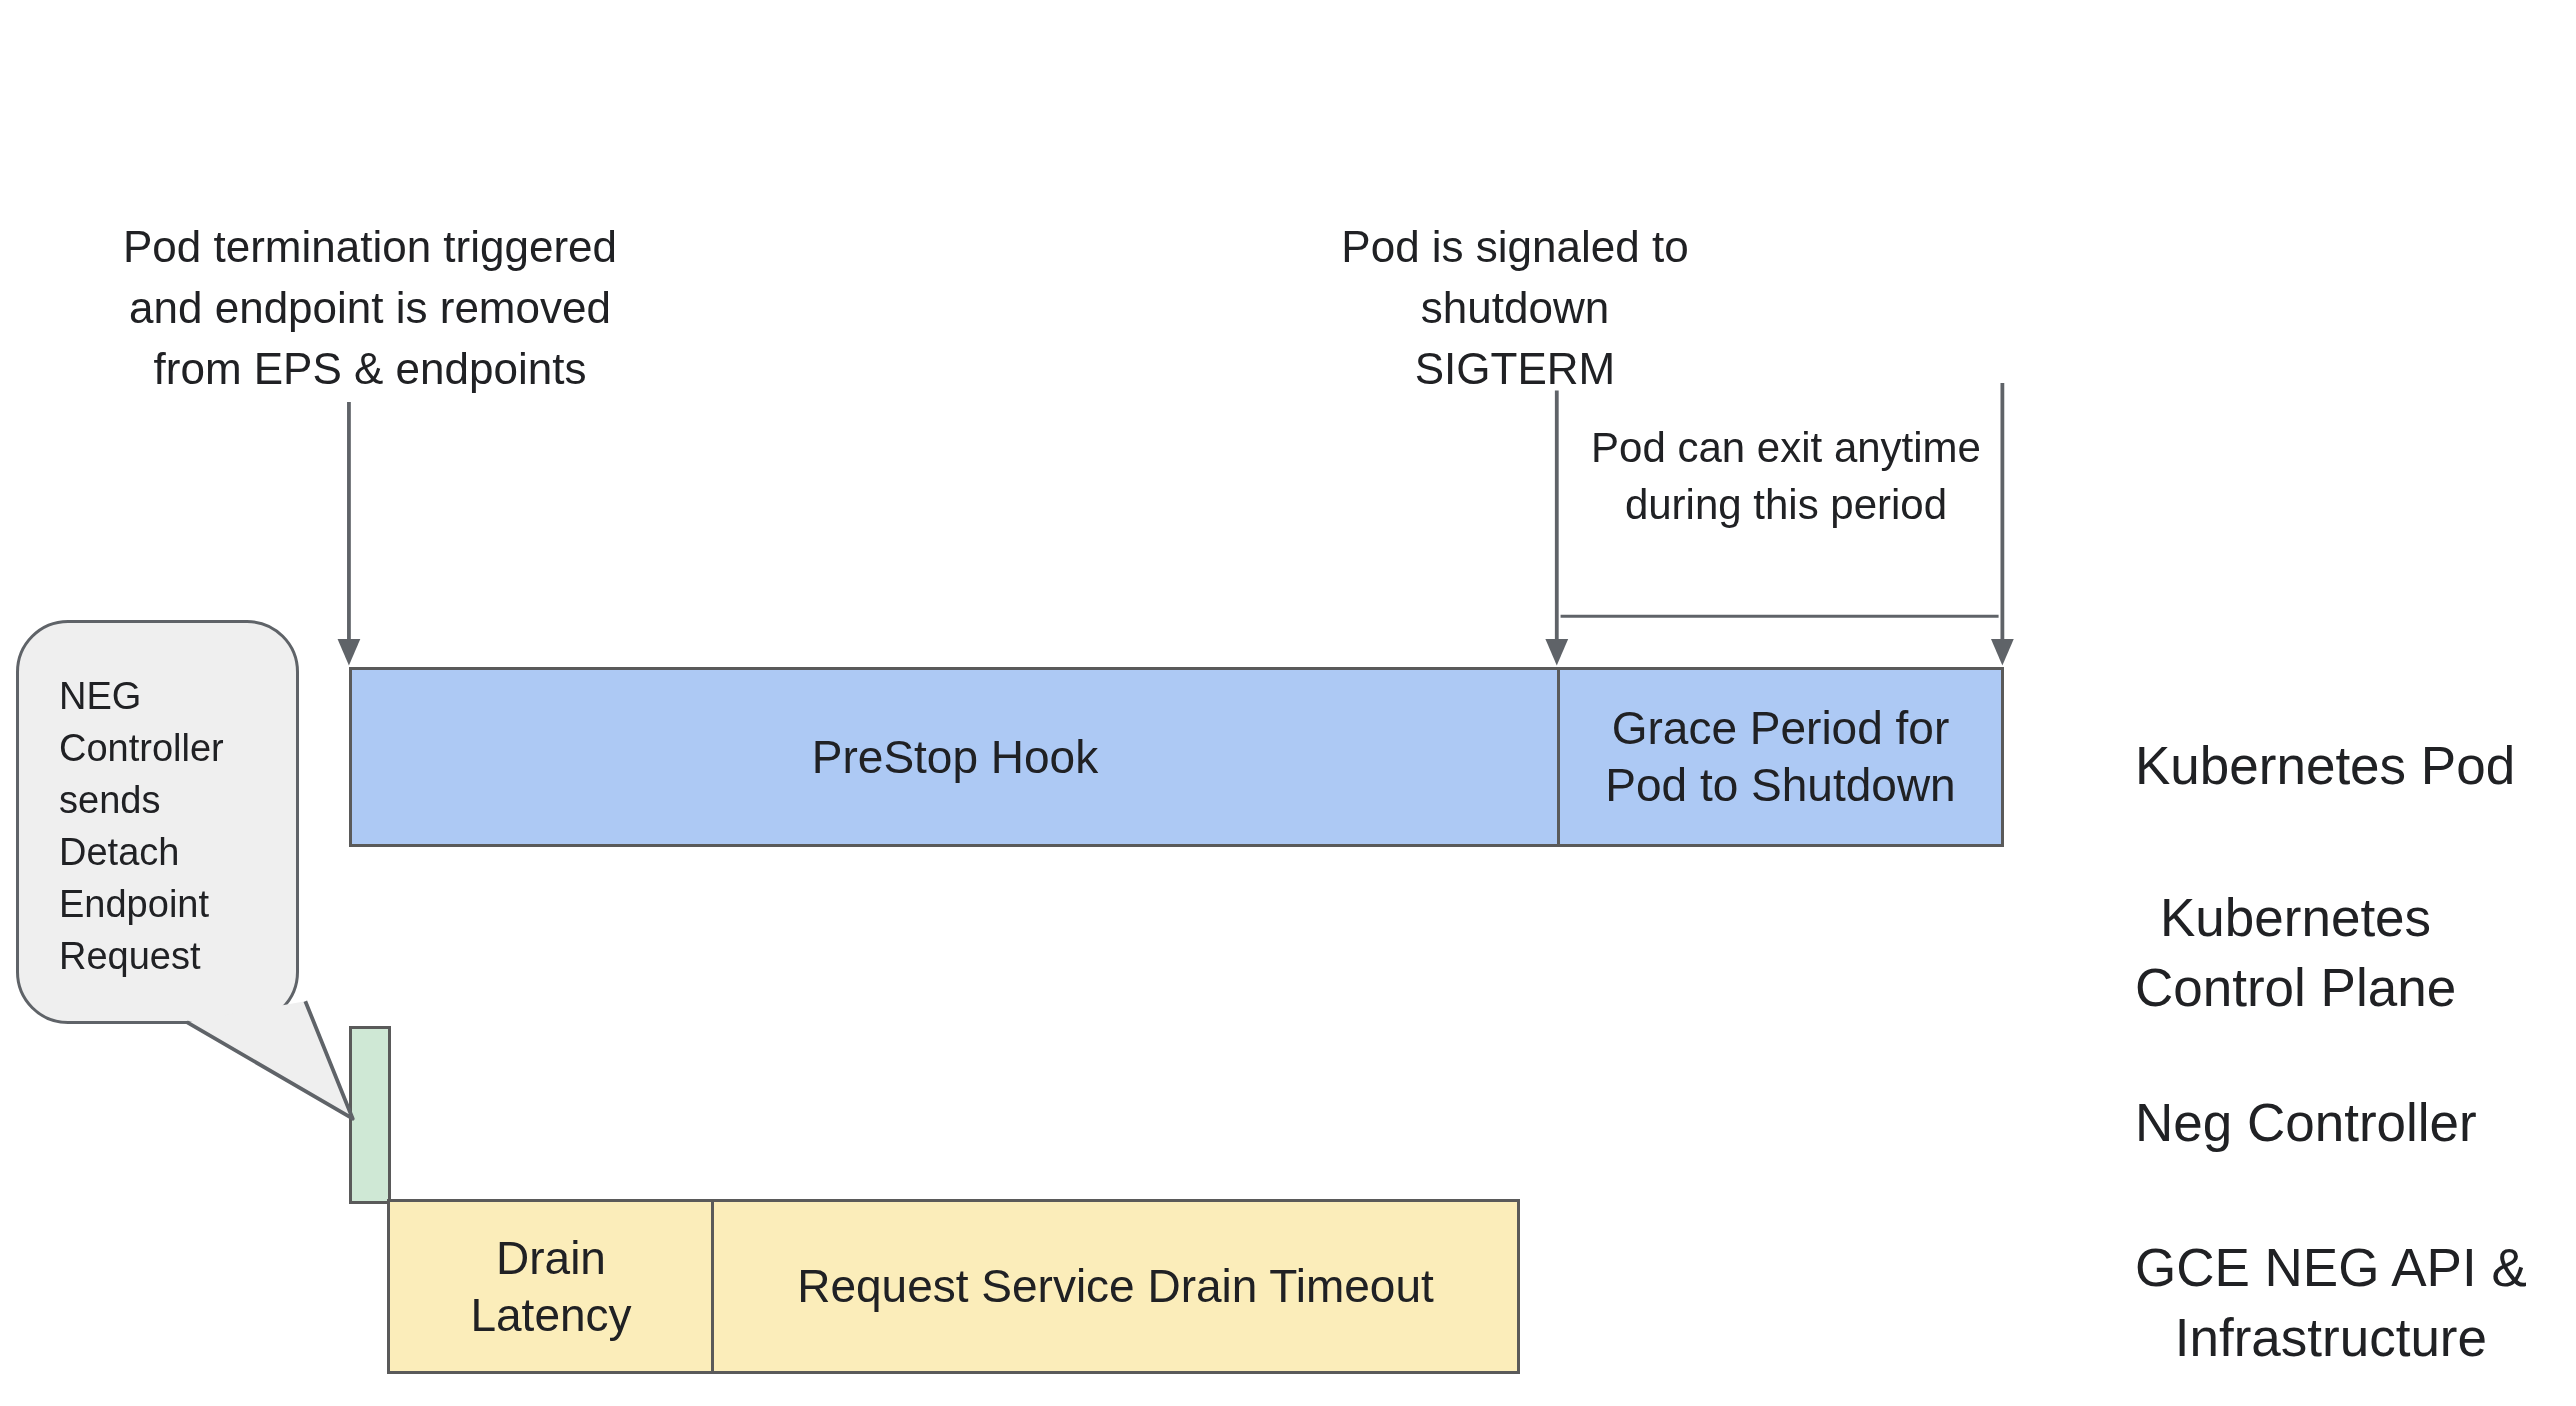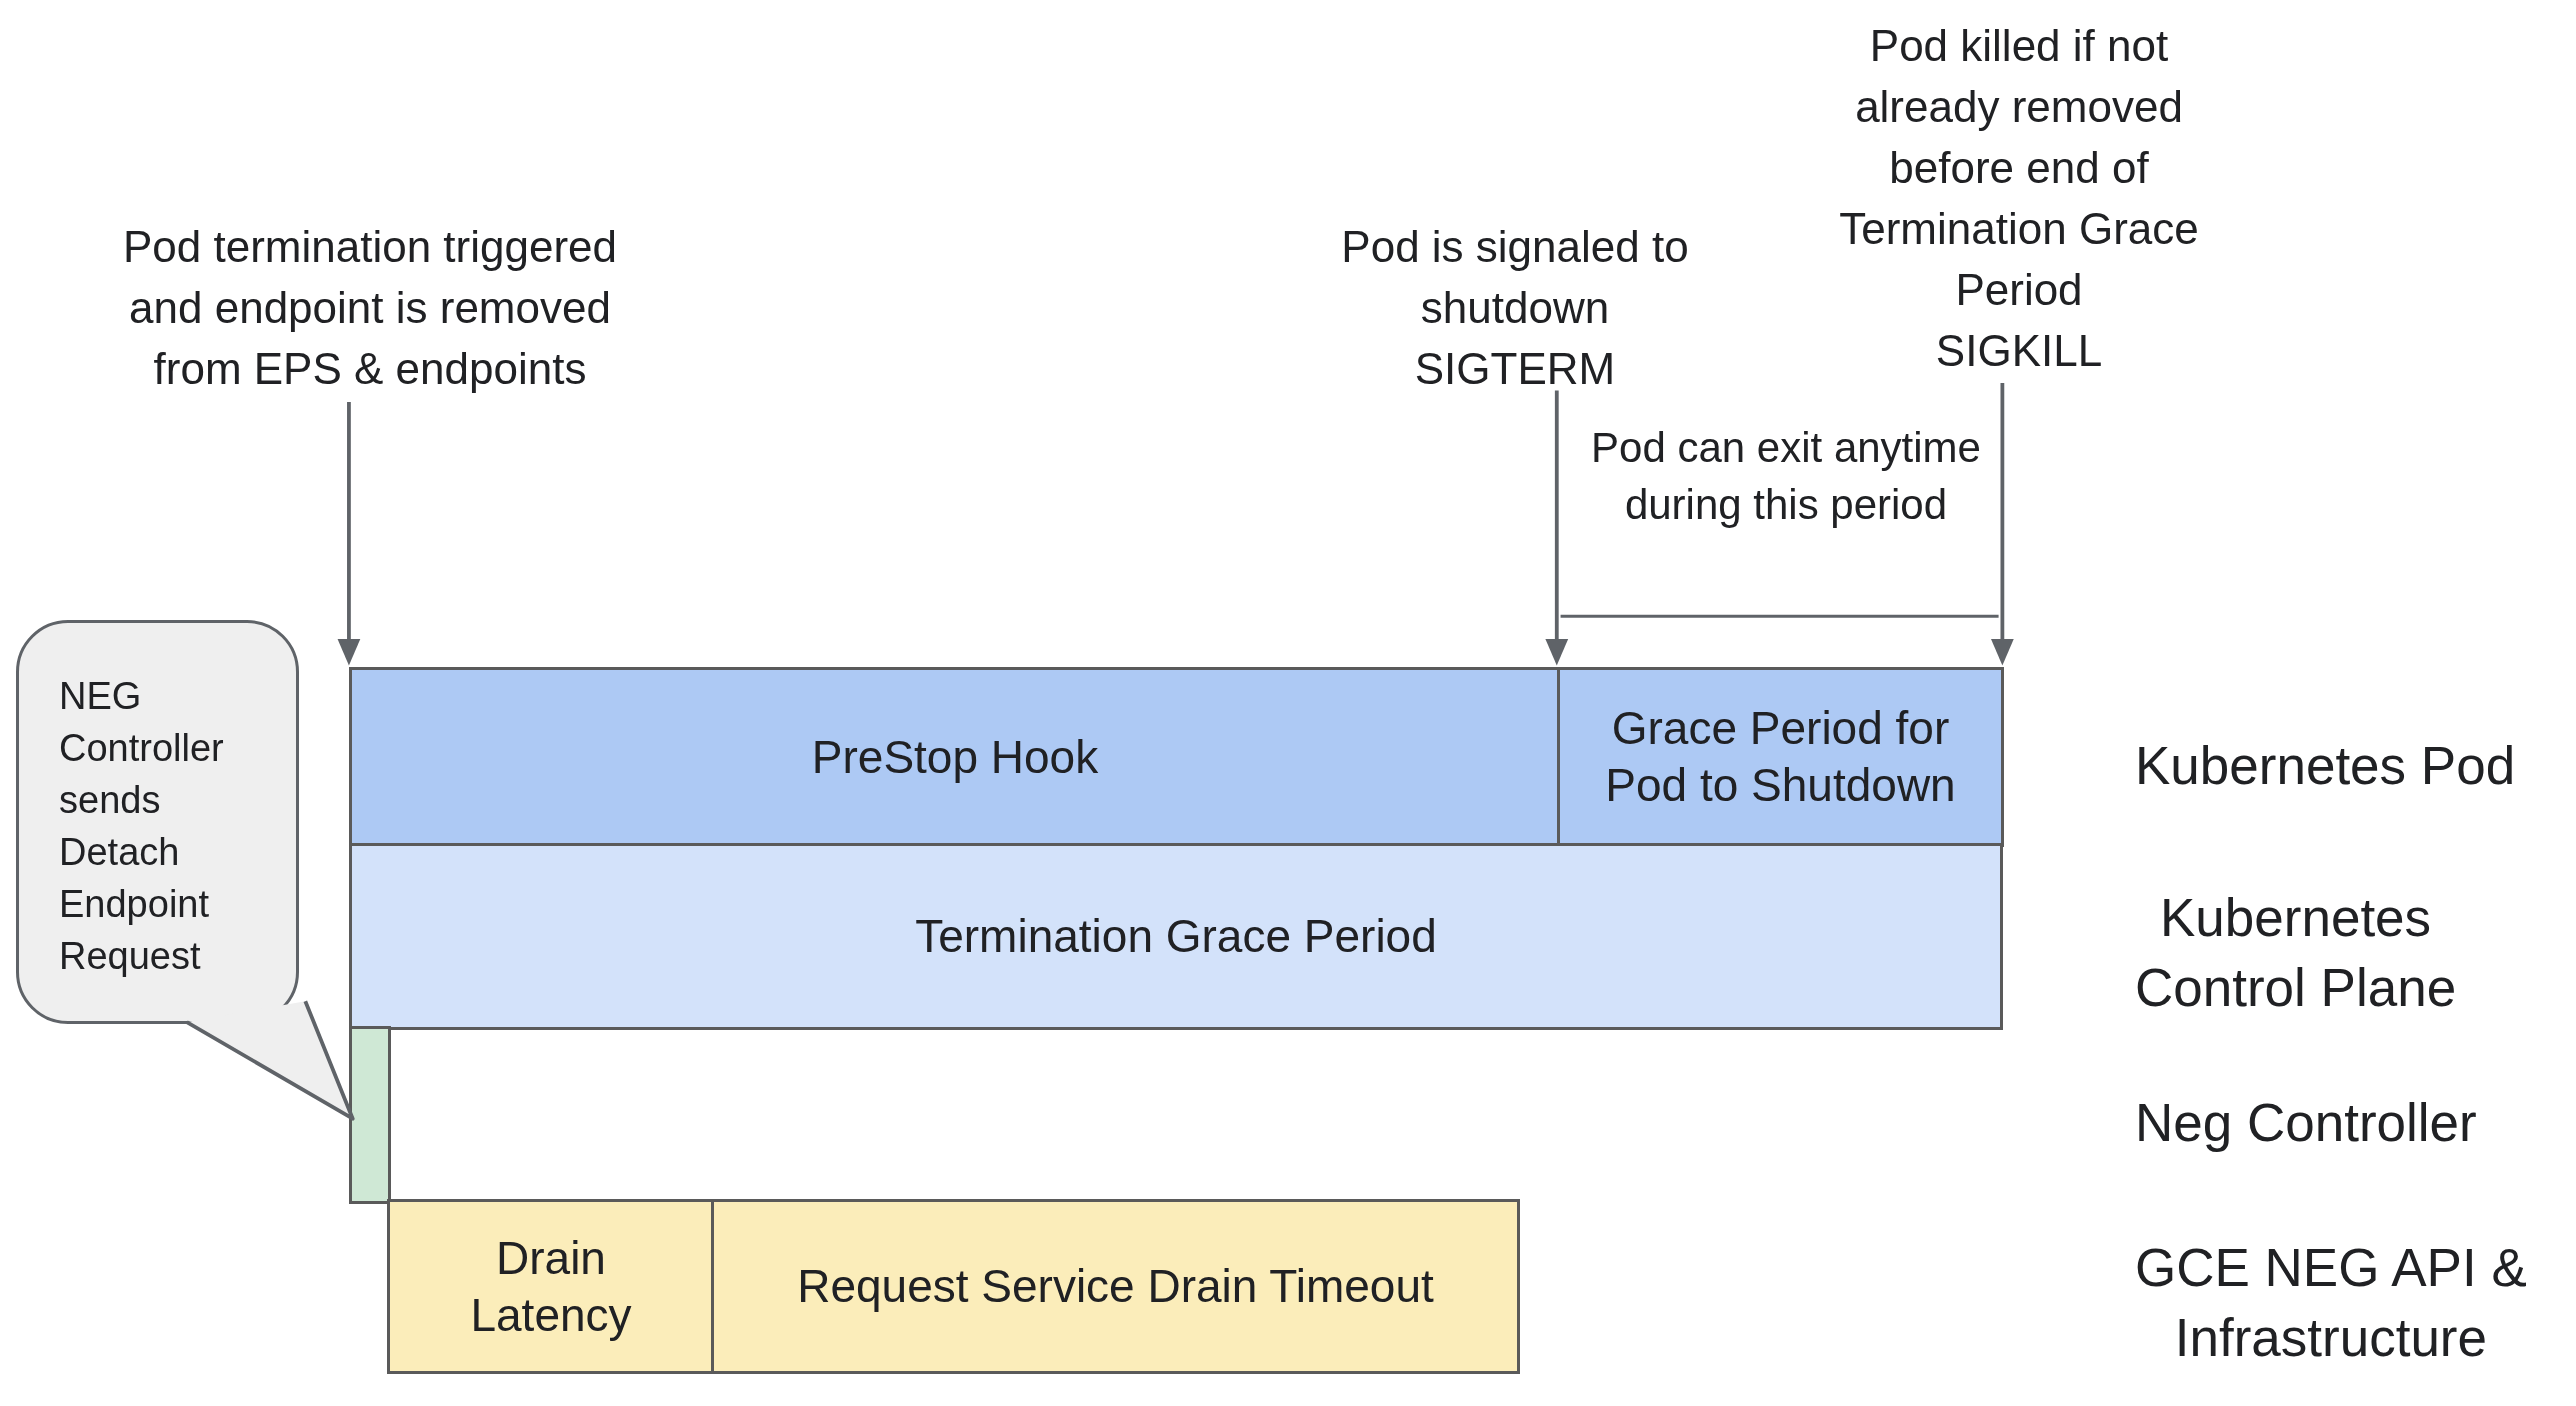--- a/index.html
+++ b/index.html
@@ -65,26 +65,20 @@
   </svg>
 
   <div class="ann" style="left:38px; top:216px; width:664px;">Pod termination triggered
 and endpoint is removed
 from EPS &amp; endpoints</div>
 
   <div class="ann" style="left:1278px; top:216px; width:474px;">Pod is signaled to
 shutdown
 SIGTERM</div>
 
-  <div class="ann" style="left:1782px; top:15px; width:474px;">Pod killed if not
-already removed
-before end of
-Termination Grace
-Period
-SIGKILL</div>
 
   <div class="ann small" style="left:1568px; top:419px; width:436px;">Pod can exit anytime
 during this period</div>
 
   <div id="callout">
     <div class="callout-text">NEG
 Controller
 sends
 Detach
 Endpoint
@@ -93,23 +87,20 @@
 
   <div class="bar blue" style="left:349px; top:667px; width:1212px; height:180px;">
     <span>PreStop Hook</span>
   </div>
 
   <div class="bar blue" style="left:1557px; top:667px; width:447px; height:180px;">
     <span>Grace Period for
 Pod to Shutdown</span>
   </div>
 
-  <div class="bar lblue" style="left:349px; top:843px; width:1654px; height:187px;">
-    <span>Termination Grace Period</span>
-  </div>
 
   <div class="bar green" style="left:349px; top:1026px; width:42px; height:178px;"></div>
 
   <div class="bar yellow" style="left:387px; top:1199px; width:328px; height:175px;">
     <span>Drain
 Latency</span>
   </div>
 
   <div class="bar yellow" style="left:711px; top:1199px; width:809px; height:175px;">
     <span>Request Service Drain Timeout</span>

